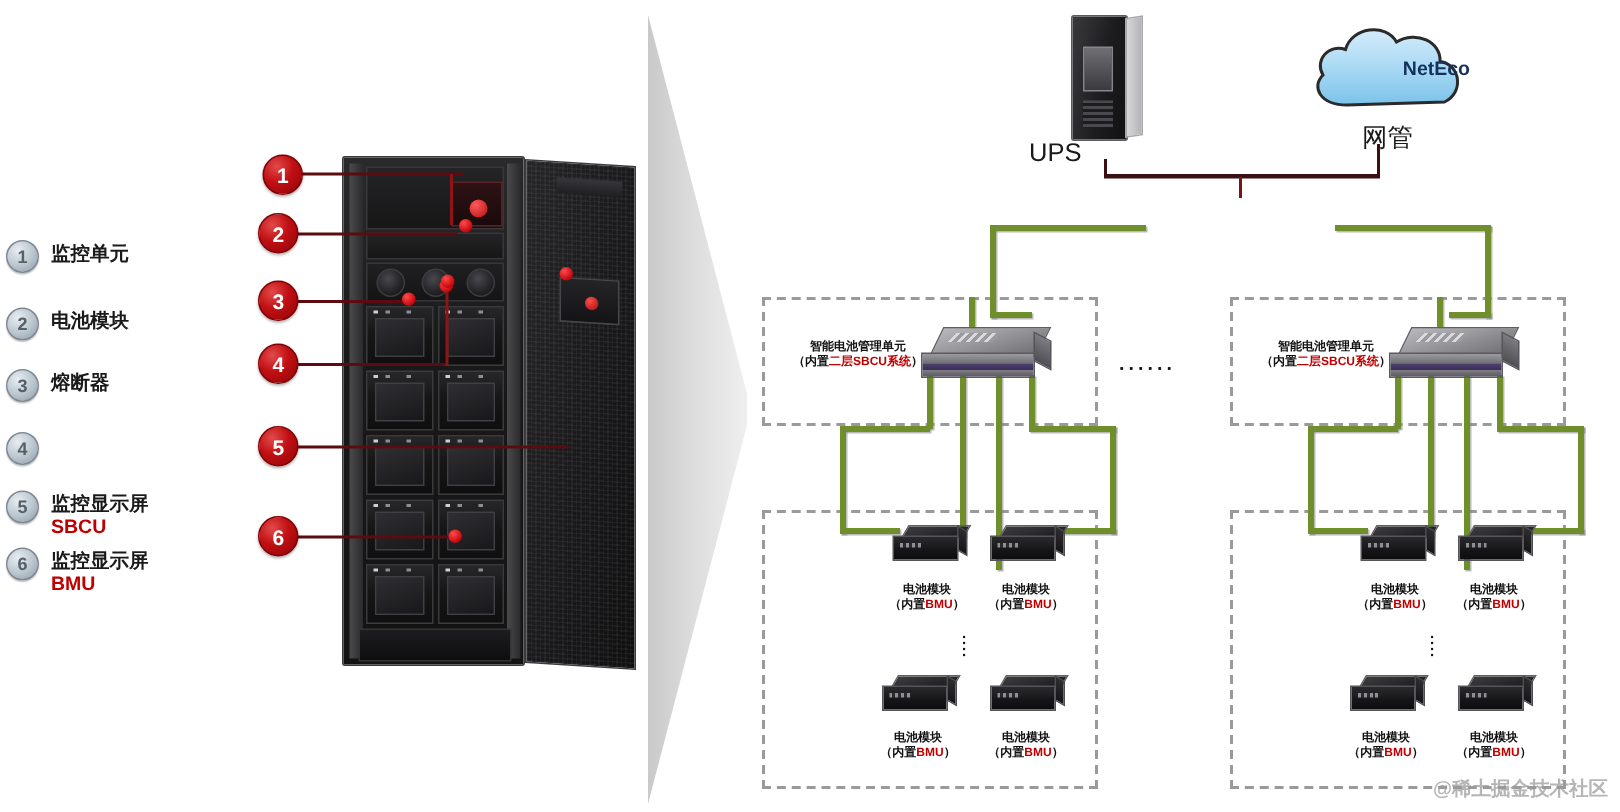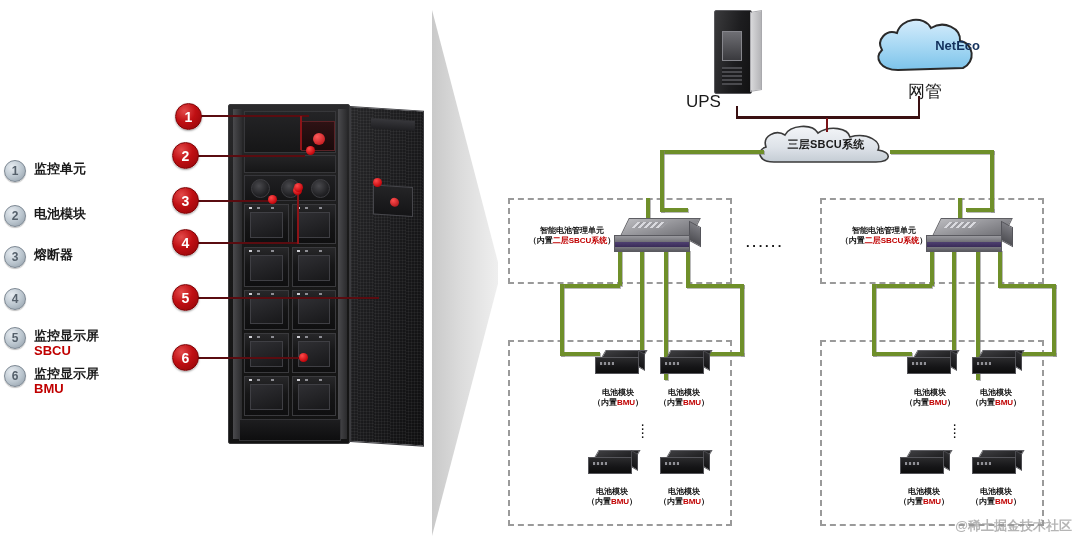--- a/index.html
+++ b/index.html
@@ -433,33 +433,20 @@
     </svg>
     <div class="neteco-text">NetEco</div>
   </div>
   <div class="dev-label" style="left:908px; top:80px;">网管</div>
 
   <div class="wire" style="left:736px; top:106px; width:2px; height:12px;"></div>
   <div class="wire" style="left:736px; top:116px; width:184px; height:3px;"></div>
   <div class="wire" style="left:918px; top:96px; width:2px; height:22px;"></div>
   <div class="wire" style="left:826px; top:118px; width:2px; height:14px; background:#7a1418;"></div>
 
-  <div id="sbcu-cloud">
-    <svg width="152" height="44" viewBox="0 0 152 44">
-      <defs>
-        <linearGradient id="scg" x1="0" y1="0" x2="0" y2="1">
-          <stop offset="0%" stop-color="#f3f5f8"></stop>
-          <stop offset="60%" stop-color="#dde2e8"></stop>
-          <stop offset="100%" stop-color="#c4ccd4"></stop>
-        </linearGradient>
-      </defs>
-      <path d="M24 38 C8 38 6 26 16 23 C12 12 26 5 35 11 C40 1 62 -1 68 9 C80 1 98 4 100 13 C118 8 132 18 128 26 C142 28 142 38 126 38 Z" fill="url(#scg)" stroke="#3a3a3a" stroke-width="1.6"></path>
-    </svg>
-    <div class="sbcu-text">三层SBCU系统</div>
-  </div>
 
   <div class="gwire h" style="left:660px; top:150px; width:104px;"></div>
   <div class="gwire h" style="left:890px; top:150px; width:104px;"></div>
   <div class="gwire v" style="left:660px; top:150px; height:62px;"></div>
   <div class="gwire v" style="left:990px; top:150px; height:62px;"></div>
   <div class="gwire h" style="left:660px; top:208px; width:28px;"></div>
   <div class="gwire h" style="left:966px; top:208px; width:28px;"></div>
 
   <div class="dbox" style="left:508px; top:198px; width:224px; height:86px;"></div>
 

